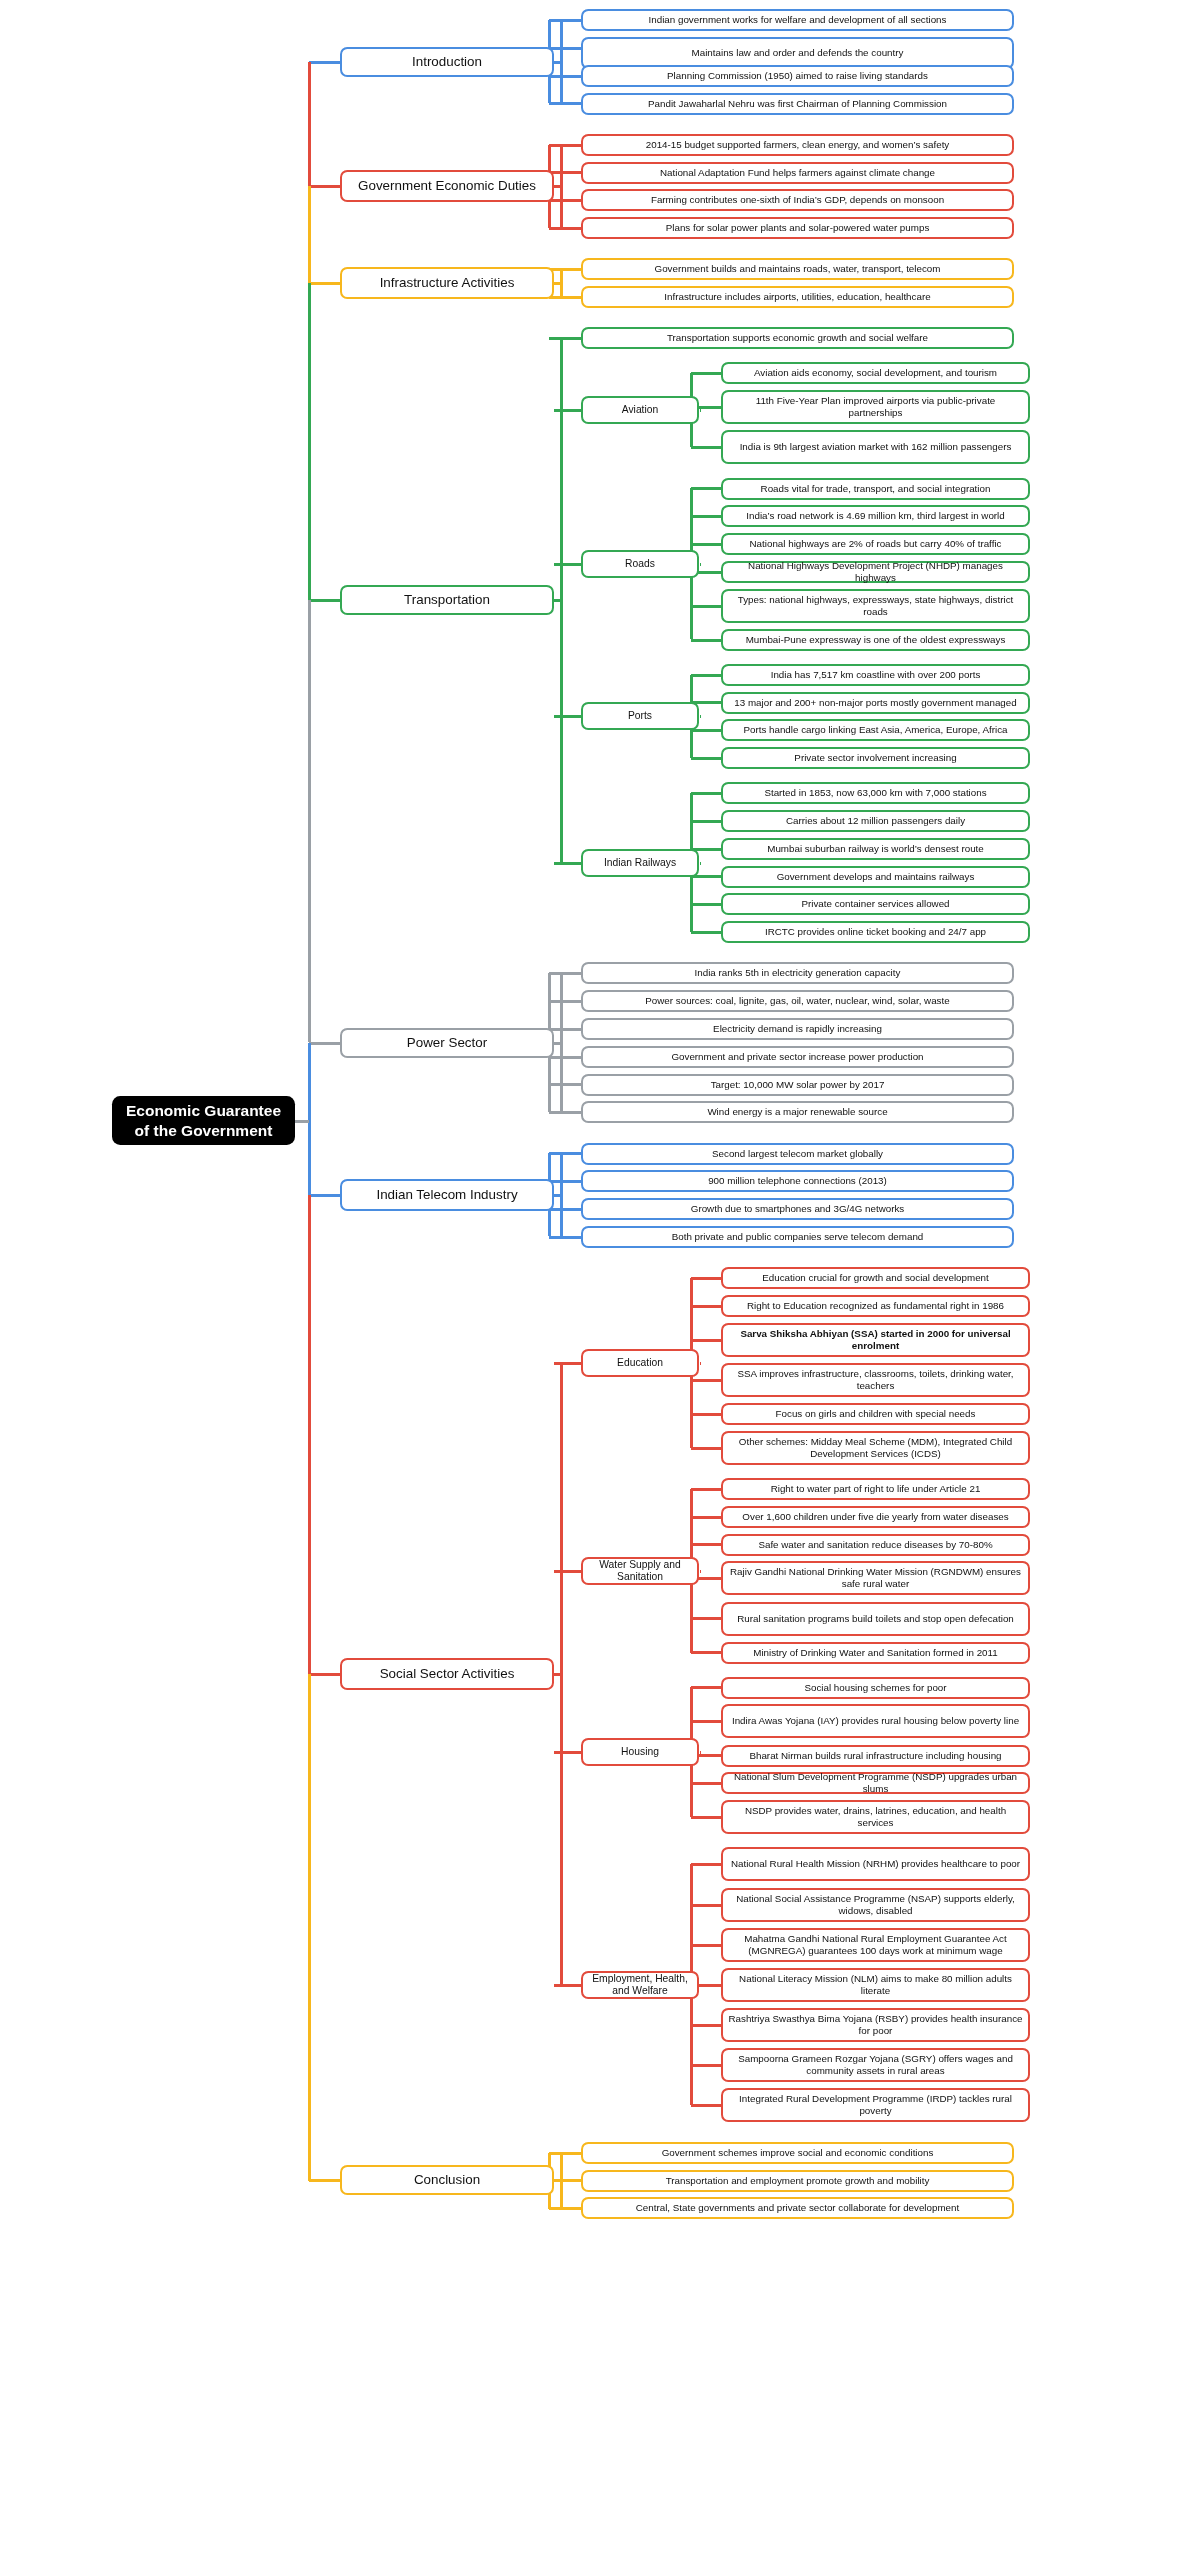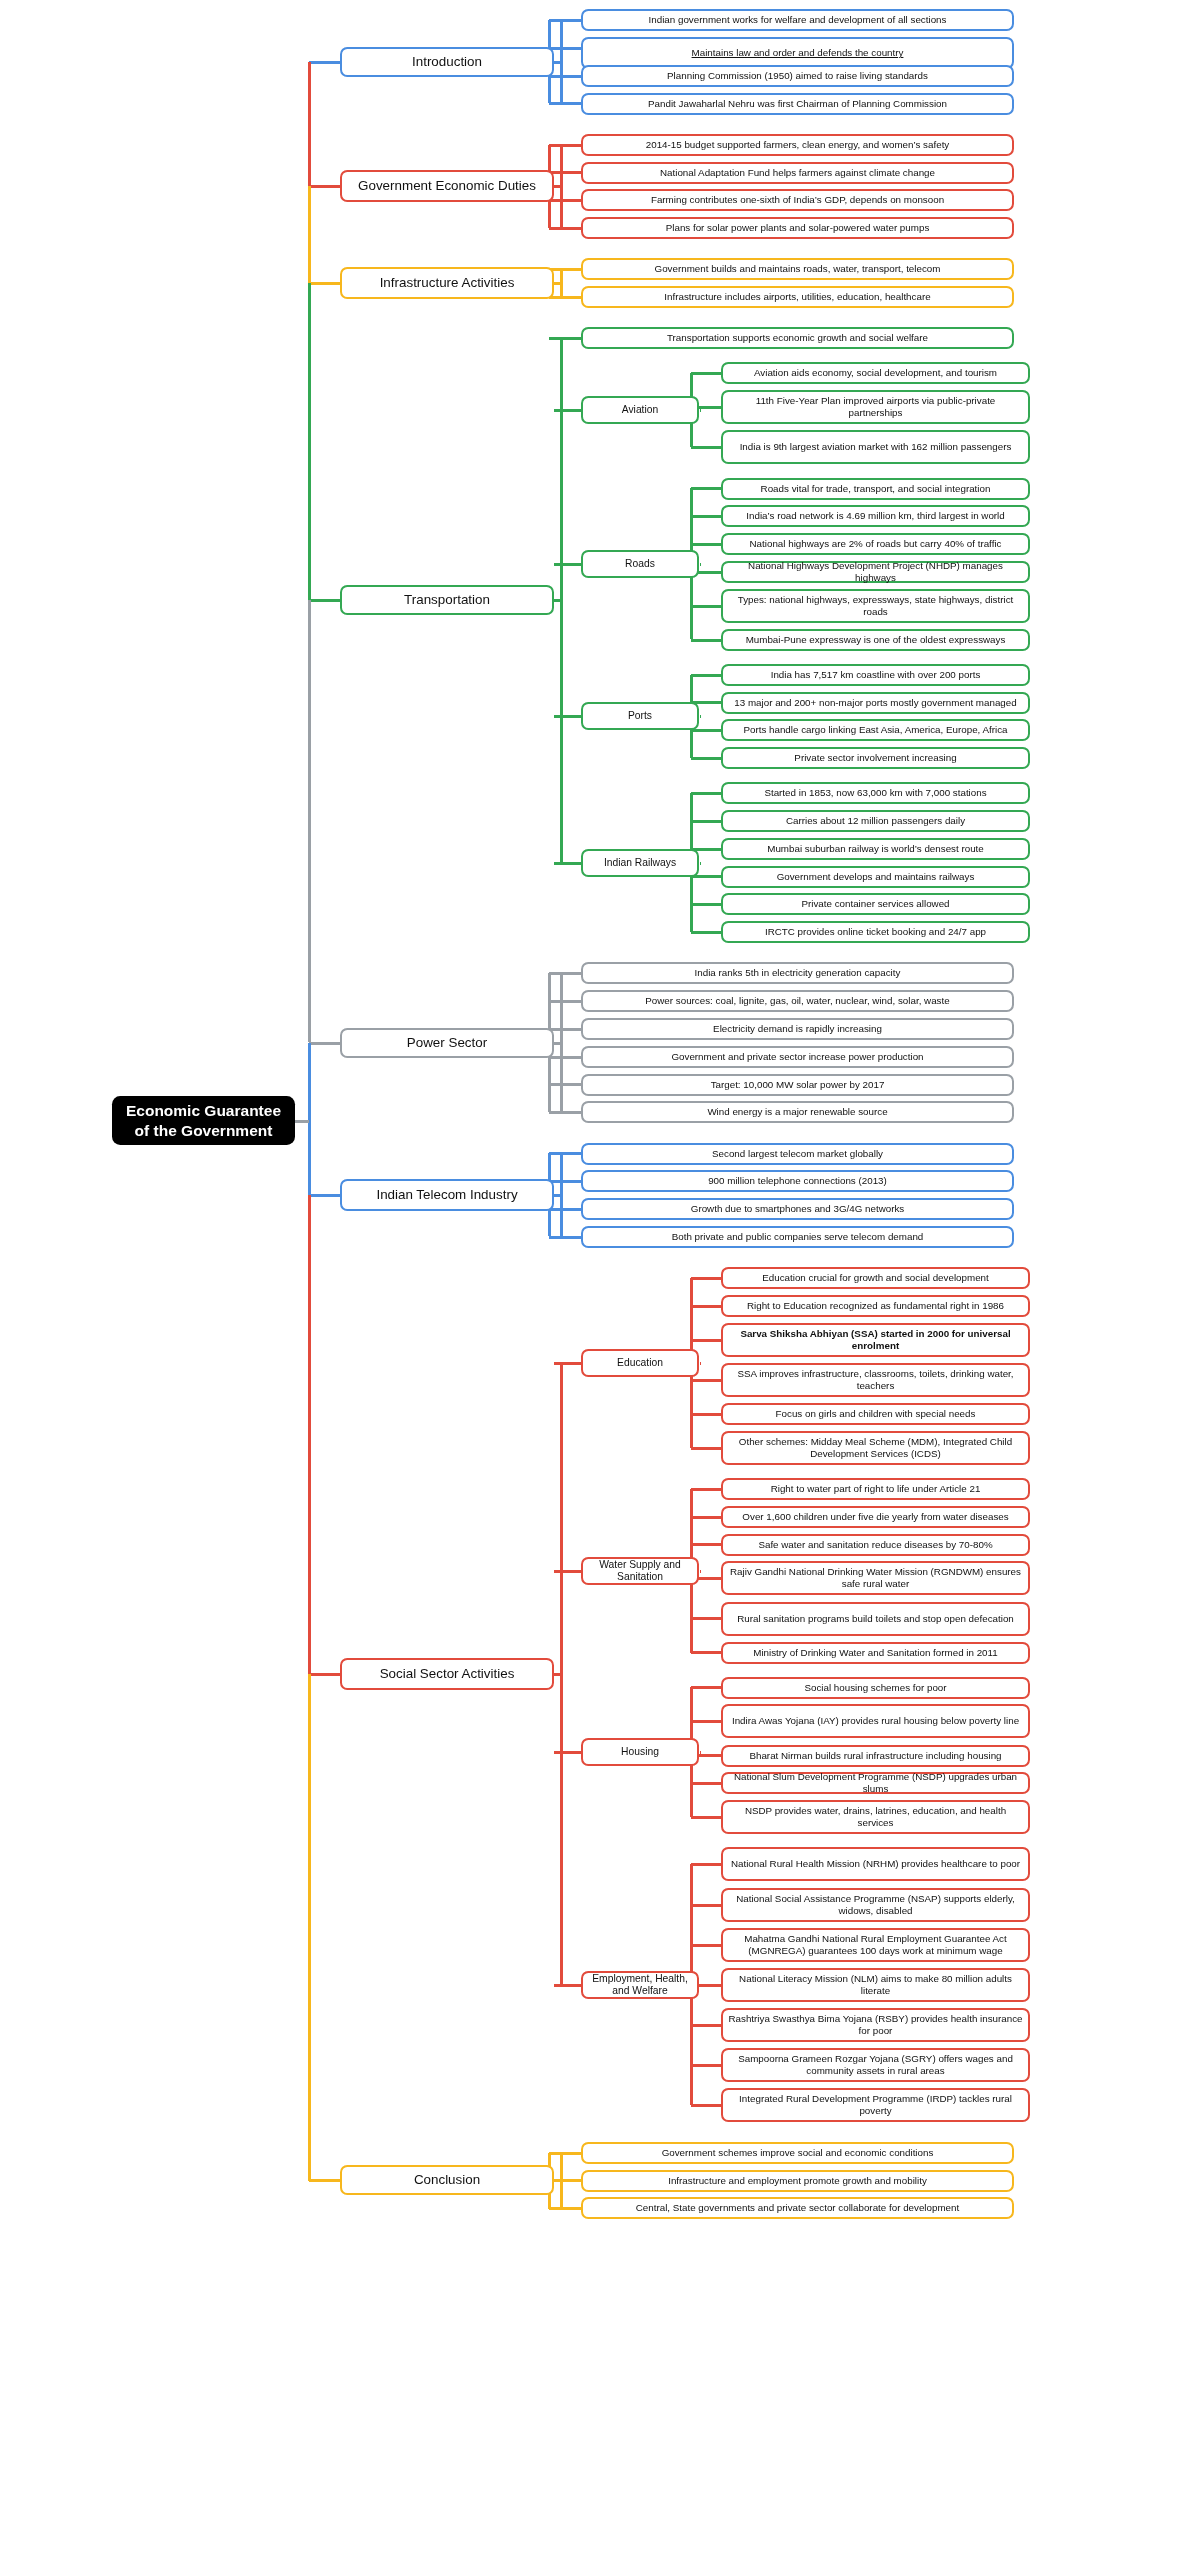--- a/index.html
+++ b/index.html
@@ -69,21 +69,21 @@
   .b-gray  { background: #9aa0a6; }
 </style>
 </head>
 <body>
 
 <div id="canvas">
     <div class="node leaf c-blue" style="left: 581px; top: 9.3px; width: 433px; height: 21.6px;">
       <span>Indian government works for welfare and development of all sections</span>
     </div>
     <div class="ln h b-blue" style="left: 549px; top: 19px; width: 32px;"></div>
-    <div class="node leaf c-blue" style="left: 581px; top: 37px; width: 433px; height: 32px; text-decoration: underline;">
+    <div class="node leaf c-blue" style="left: 581px; top: 37px; width: 433px; height: 32px;">
       <span>Maintains law and order and defends the country</span>
     </div>
     <div class="ln h b-blue" style="left: 549px; top: 47px; width: 32px;"></div>
     <div class="node leaf c-blue" style="left: 581px; top: 65px; width: 433px; height: 21.6px;">
       <span>Planning Commission (1950) aimed to raise living standards</span>
     </div>
     <div class="ln h b-blue" style="left: 549px; top: 75px; width: 32px;"></div>
     <div class="node leaf c-blue" style="left: 581px; top: 93px; width: 433px; height: 21.6px;">
       <span>Pandit Jawaharlal Nehru was first Chairman of Planning Commission</span>
     </div>
@@ -419,21 +419,21 @@
     <div class="ln v b-red" style="left: 560px; top: 1363px; height: 622px;"></div>
     <div class="ln h b-red" style="left: 554px; top: 1673px; width: 8.2px;"></div>
     <div class="node branch c-red" style="left: 340px; top: 1658px; width: 214px; height: 32px;">
       <span>Social Sector Activities</span>
     </div>
     <div class="node leaf c-amber" style="left: 581px; top: 2142px; width: 433px; height: 21.6px;">
       <span>Government schemes improve social and economic conditions</span>
     </div>
     <div class="ln h b-amber" style="left: 549px; top: 2152px; width: 32px;"></div>
     <div class="node leaf c-amber" style="left: 581px; top: 2170px; width: 433px; height: 21.6px;">
-      <span>Infrastructure and employment promote growth and mobility</span>
+      <span>Transportation and employment promote growth and mobility</span>
     </div>
     <div class="ln h b-amber" style="left: 549px; top: 2179px; width: 32px;"></div>
     <div class="node leaf c-amber" style="left: 581px; top: 2197px; width: 433px; height: 21.6px;">
       <span>Central, State governments and private sector collaborate for development</span>
     </div>
     <div class="ln h b-amber" style="left: 549px; top: 2207px; width: 32px;"></div>
     <div class="ln v b-amber" style="left: 548px; top: 2153px; height: 56px;"></div>
     <div class="ln h b-amber" style="left: 554px; top: 2179px; width: 0.5px;"></div>
     <div class="ln v b-amber" style="left: 560px; top: 2153px; height: 56px;"></div>
     <div class="ln h b-amber" style="left: 554px; top: 2179px; width: 8.2px;"></div>

